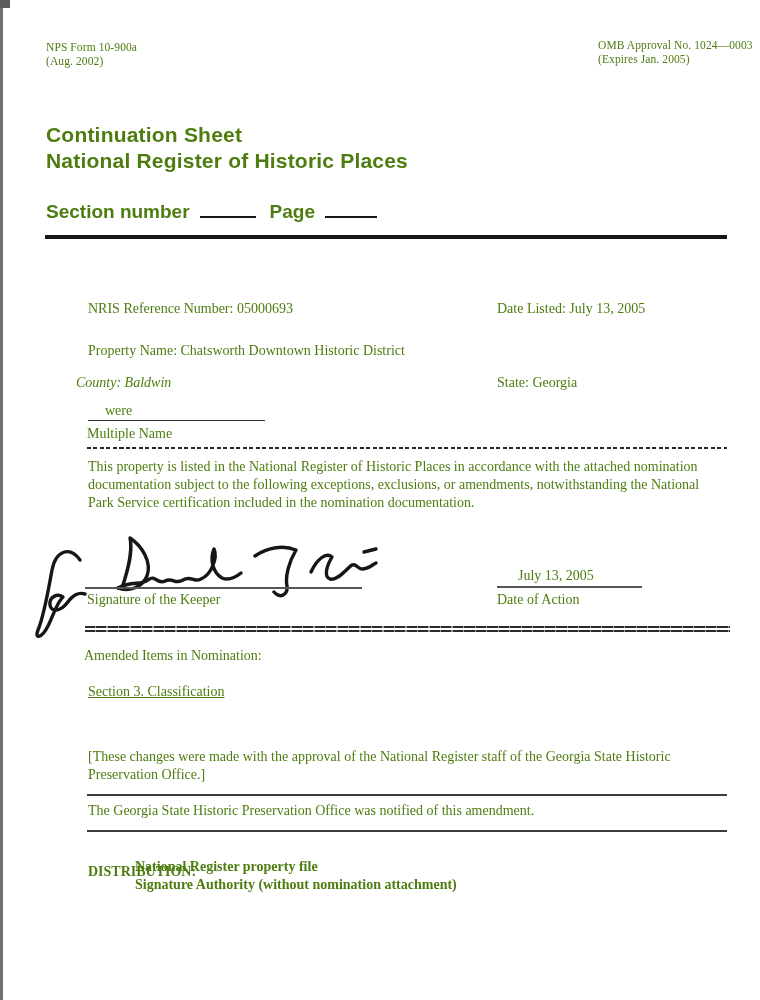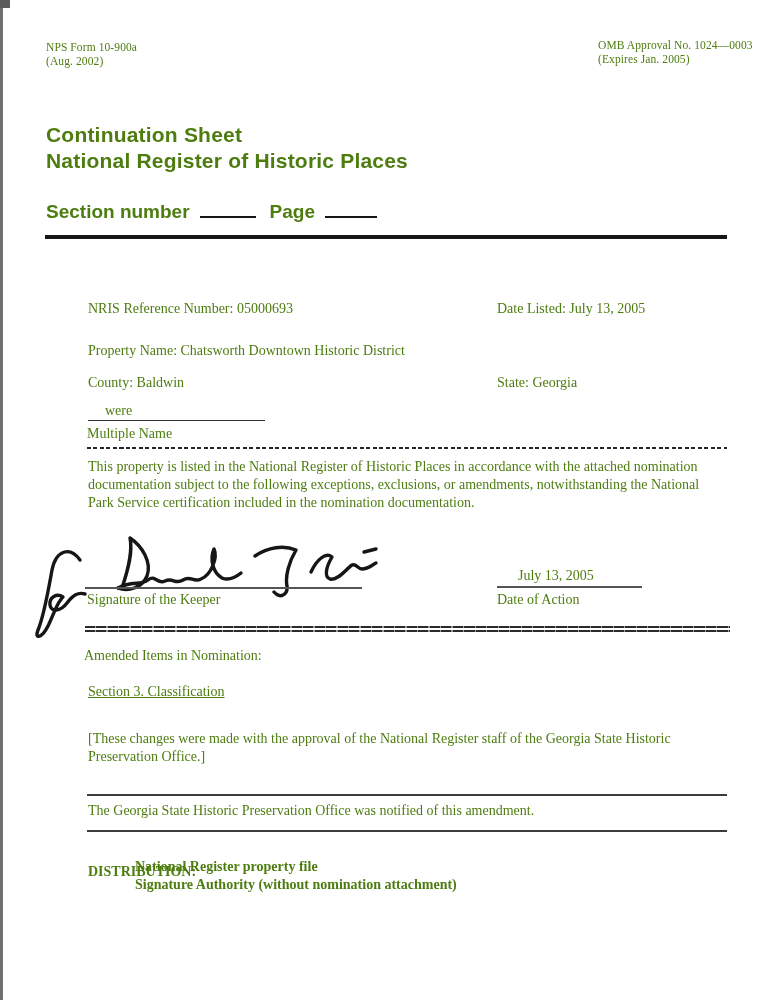--- a/index.html
+++ b/index.html
@@ -68,21 +68,21 @@
   </div>
 
   <div class="abs rule-thick" style="left:45px;top:235px;width:682px;"></div>
 
 
   <div class="abs serif body-text" style="left:88px;top:300px;">NRIS Reference Number: 05000693</div>
   <div class="abs serif body-text" style="left:497px;top:300px;">Date Listed: July 13, 2005</div>
 
   <div class="abs serif body-text" style="left:88px;top:342px;">Property Name: Chatsworth Downtown Historic District</div>
 
-  <div class="abs serif body-text" style="left:88px;top:374px;">County: Baldwin</div>
+  <div class="abs serif body-text" style="left:76px;top:374px;font-style:italic;">County: Baldwin</div>
   <div class="abs serif body-text" style="left:497px;top:374px;">State: Georgia</div>
 
   <div class="abs serif body-text underfield" style="left:88px;top:402px;width:160px;padding-left:17px;">were</div>
   <div class="abs serif body-text" style="left:87px;top:425px;">Multiple Name</div>
 
   <div class="abs rule-dashed" style="left:87px;top:447px;width:640px;"></div>
 
   <div class="abs serif body-text" style="left:88px;top:458px;width:618px;">This property is listed in the National Register of Historic Places in accordance with the attached nomination documentation subject to the following exceptions, exclusions, or amendments, notwithstanding the National Park Service certification included in the nomination documentation.</div>
 
   <svg class="abs" style="left:30px;top:526px;" width="350" height="122" viewBox="0 0 350 122">
@@ -107,21 +107,21 @@
   <div class="abs serif body-text" style="left:518px;top:567px;">July 13, 2005</div>
   <div class="abs sig-line" style="left:497px;top:586px;width:145px;"></div>
   <div class="abs serif body-text" style="left:497px;top:591px;">Date of Action</div>
 
   <div class="abs rule-double" style="left:85px;top:626px;width:645px;"></div>
 
   <div class="abs serif body-text" style="left:84px;top:647px;">Amended Items in Nomination:</div>
 
   <div class="abs serif body-text u" style="left:88px;top:683px;">Section 3. Classification</div>
 
-  <div class="abs serif body-text" style="left:88px;top:730px;width:618px;">[These changes were made with the approval of the National Register staff of the Georgia State Historic Preservation Office.]</div>
+  <div class="abs serif body-text" style="left:88px;top:748px;width:618px;">[These changes were made with the approval of the National Register staff of the Georgia State Historic Preservation Office.]</div>
 
   <div class="abs rule-thin" style="left:87px;top:794px;width:640px;"></div>
   <div class="abs serif body-text" style="left:88px;top:802px;width:630px;">The Georgia State Historic Preservation Office was notified of this amendment.</div>
   <div class="abs rule-thin" style="left:87px;top:830px;width:640px;"></div>
 
   <div class="abs serif body-text b" style="left:88px;top:863px;">DISTRIBUTION:</div>
   <div class="abs serif body-text b" style="left:135px;top:858px;">National Register property file</div>
   <div class="abs serif body-text b" style="left:135px;top:876px;">Signature Authority (without nomination attachment)</div>
 </div>
 

